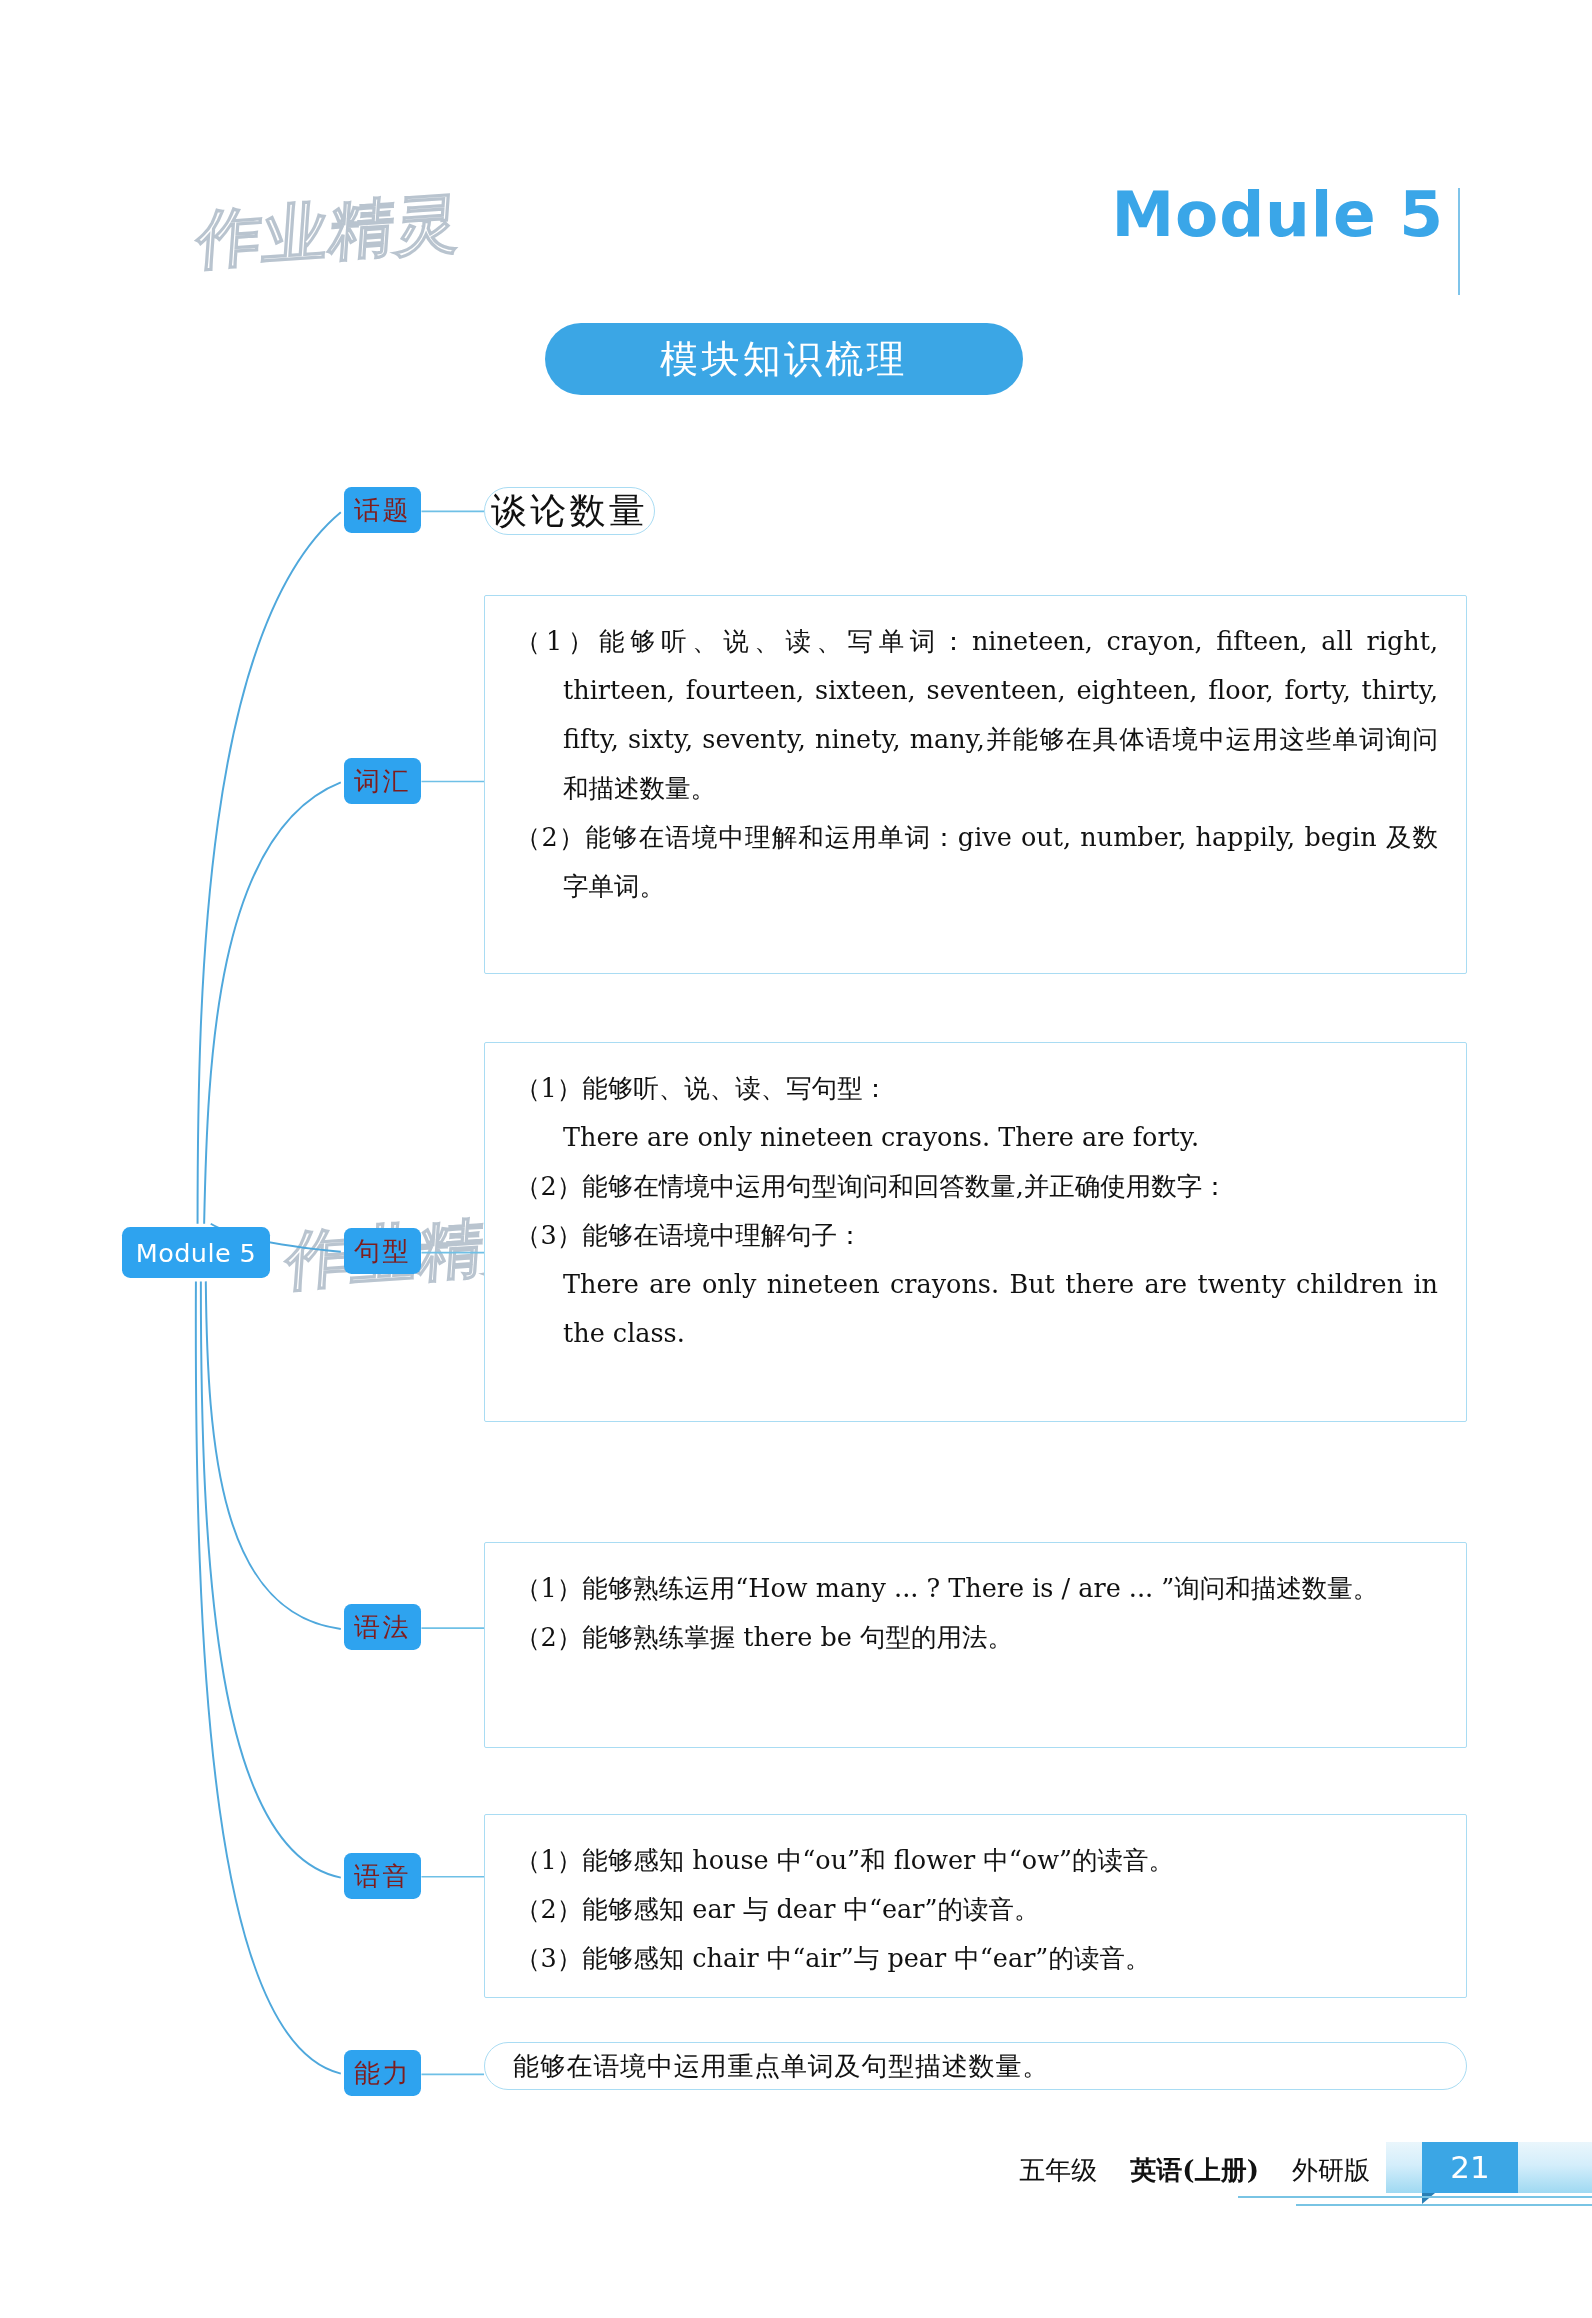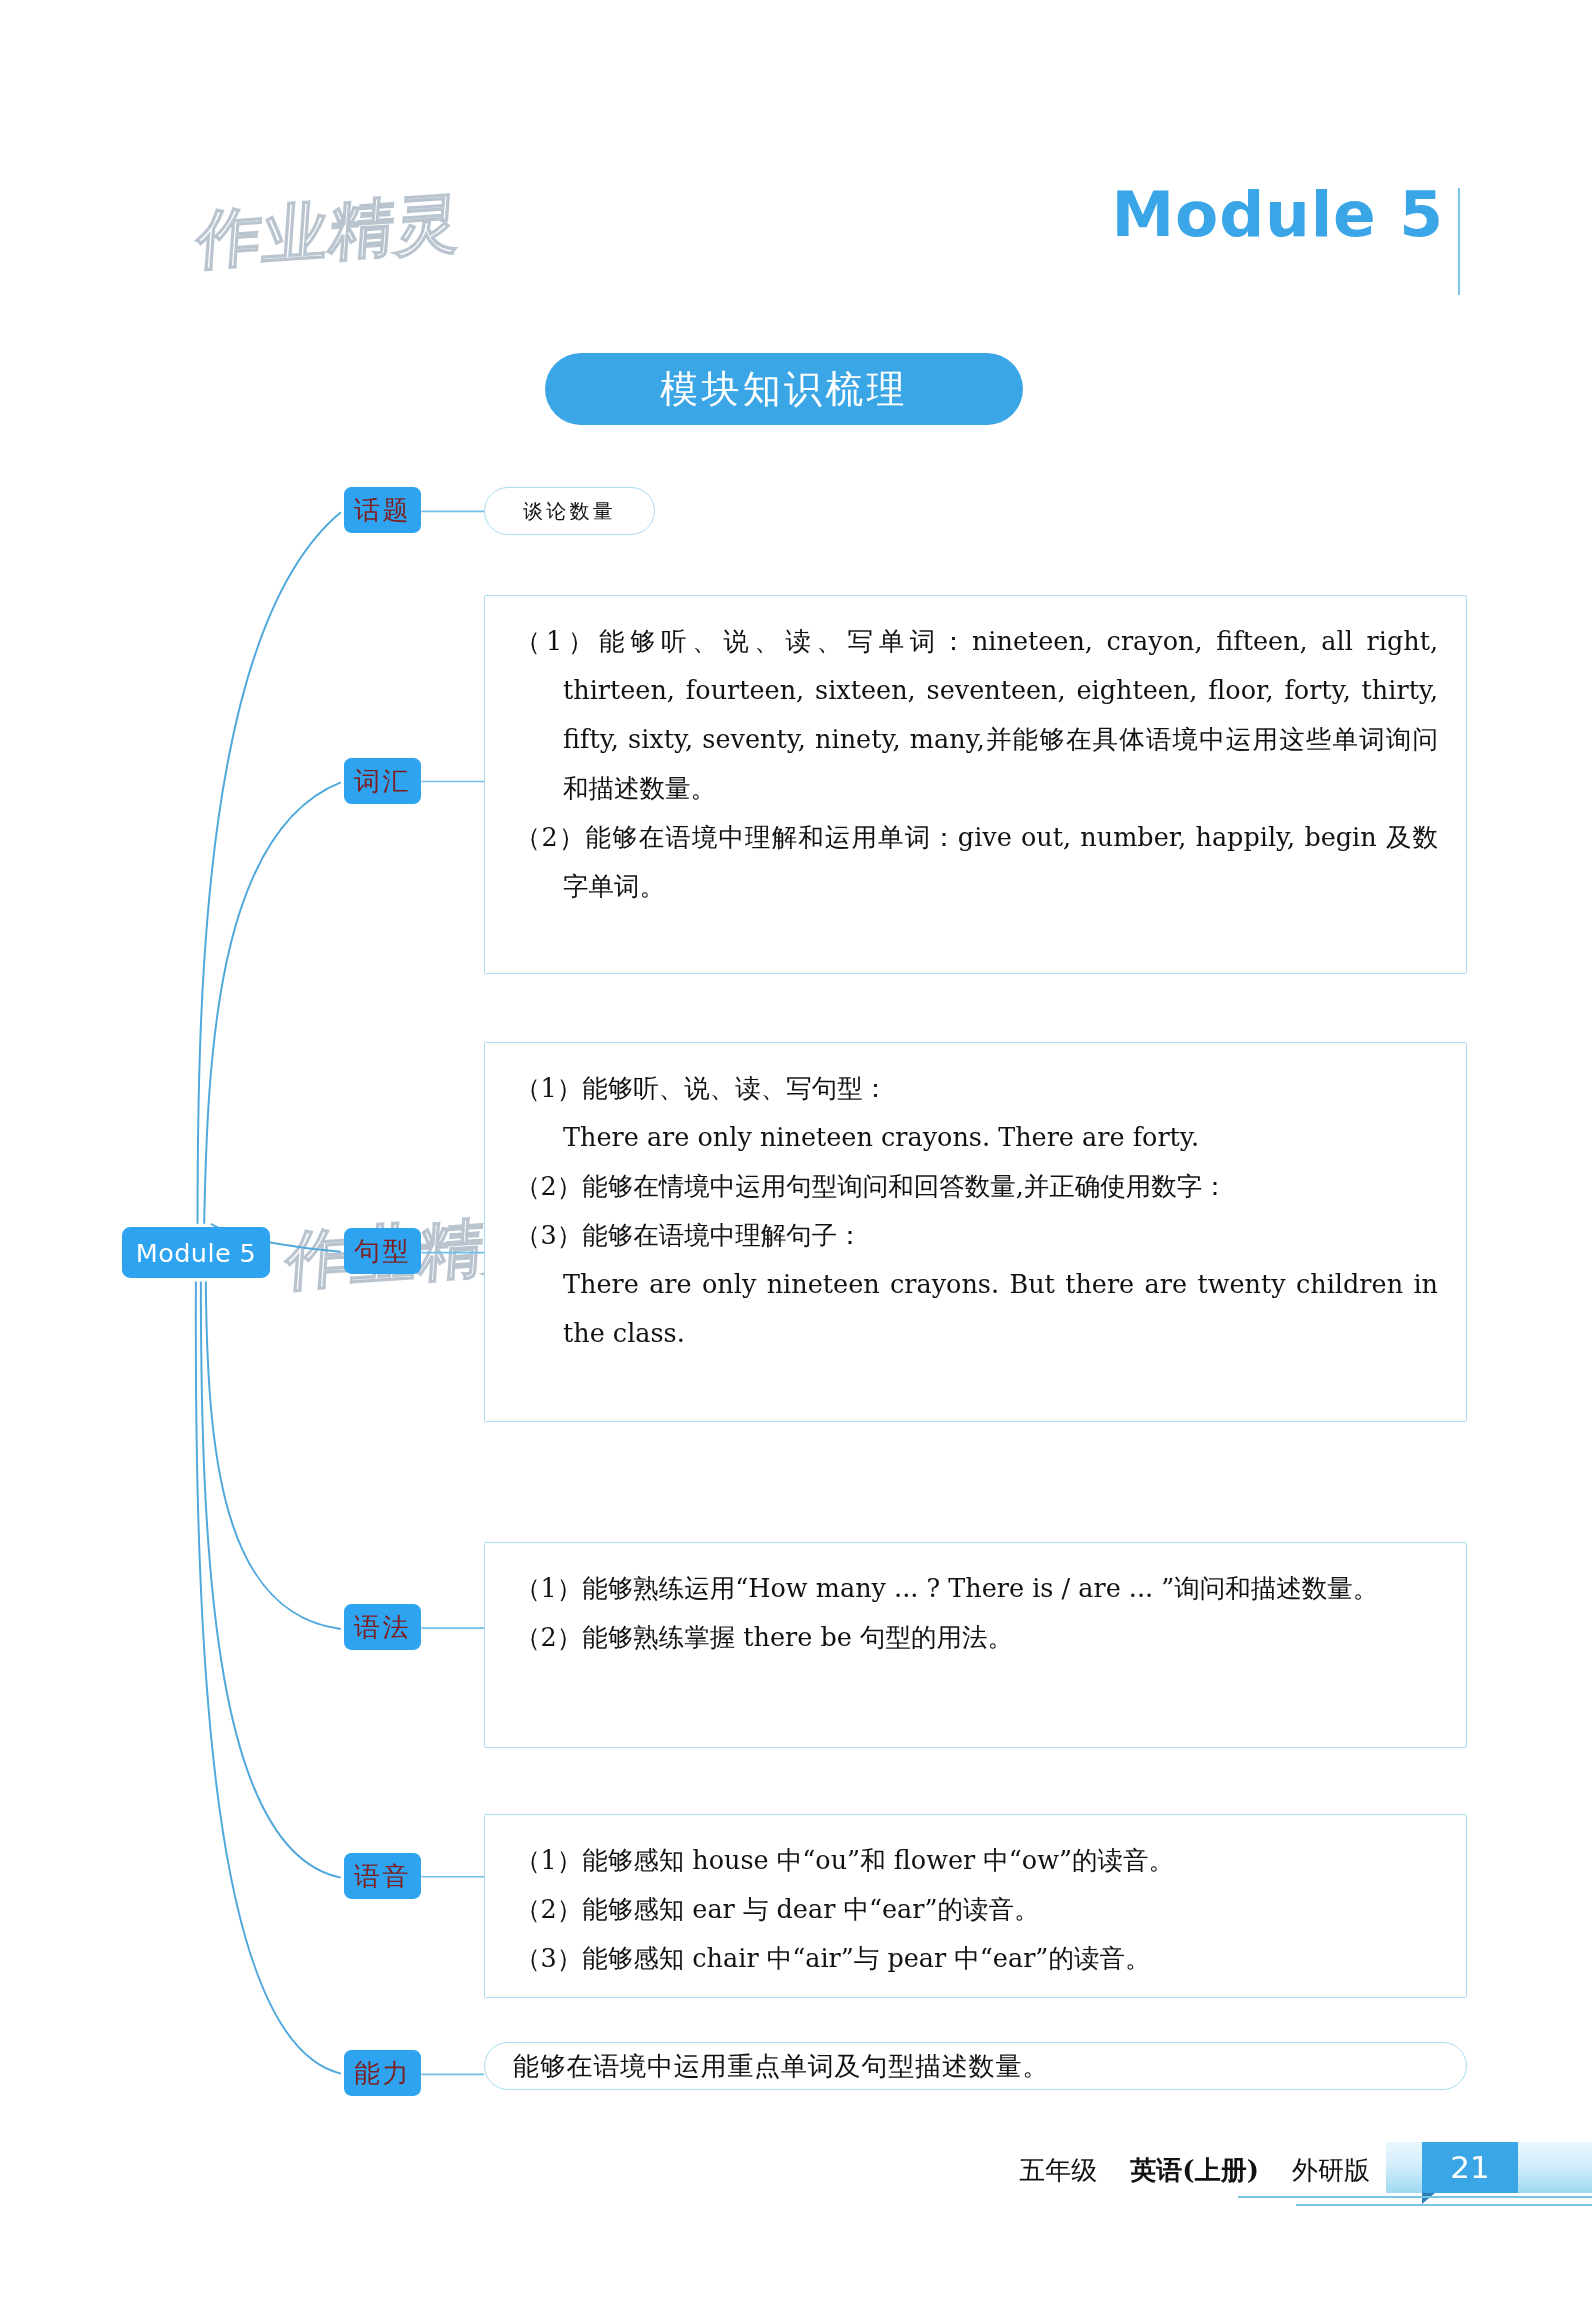--- a/index.html
+++ b/index.html
@@ -46,21 +46,21 @@
     background:#7fc4ea;
   }
 
   
   .banner{
     position:absolute;
     left:545px;top:323px;
     width:478px;height:72px;
     background:#3ba6e5;
     border-radius:36px;
-    display:flex;align-items:center;justify-content:center;margin-top:30px;
+    display:flex;align-items:center;justify-content:center;
   }
   .banner span{
     color:#ffffff;
     font-family:"DejaVu Sans","Liberation Sans",sans-serif;
     font-size:38px;
     letter-spacing:3.3px;
   }
 
   
   svg.wires{position:absolute;left:0;top:0;width:1592px;height:2319px;pointer-events:none;}
@@ -105,21 +105,21 @@
     position:absolute;
     background:#ffffff;
     border:1.3px solid #a9dcf3;
     border-radius:2px;
     box-sizing:border-box;
   }
   .box.small{border-radius:25px;}
 
   .box-topic{left:484px;top:487px;width:171px;height:48px;
              display:flex;align-items:center;justify-content:center;}
-  .box-topic .t{font-size:20px;color:#111;letter-spacing:3.3px;
+  .box-topic .t{font-size:36px;color:#111;letter-spacing:3.3px;
                 font-family:"DejaVu Serif","Liberation Serif",serif;}
 
   .box-vocab  {left:484px;top:595px;width:983px;height:379px;}
   .box-pattern{left:484px;top:1042px;width:983px;height:380px;}
   .box-grammar{left:484px;top:1542px;width:983px;height:206px;}
   .box-phonic {left:484px;top:1814px;width:983px;height:184px;}
   .box-ability{left:484px;top:2042px;width:983px;height:48px;
                display:flex;align-items:center;}
 
   .box .inner{padding:21.4px 28px 0 30px;}

